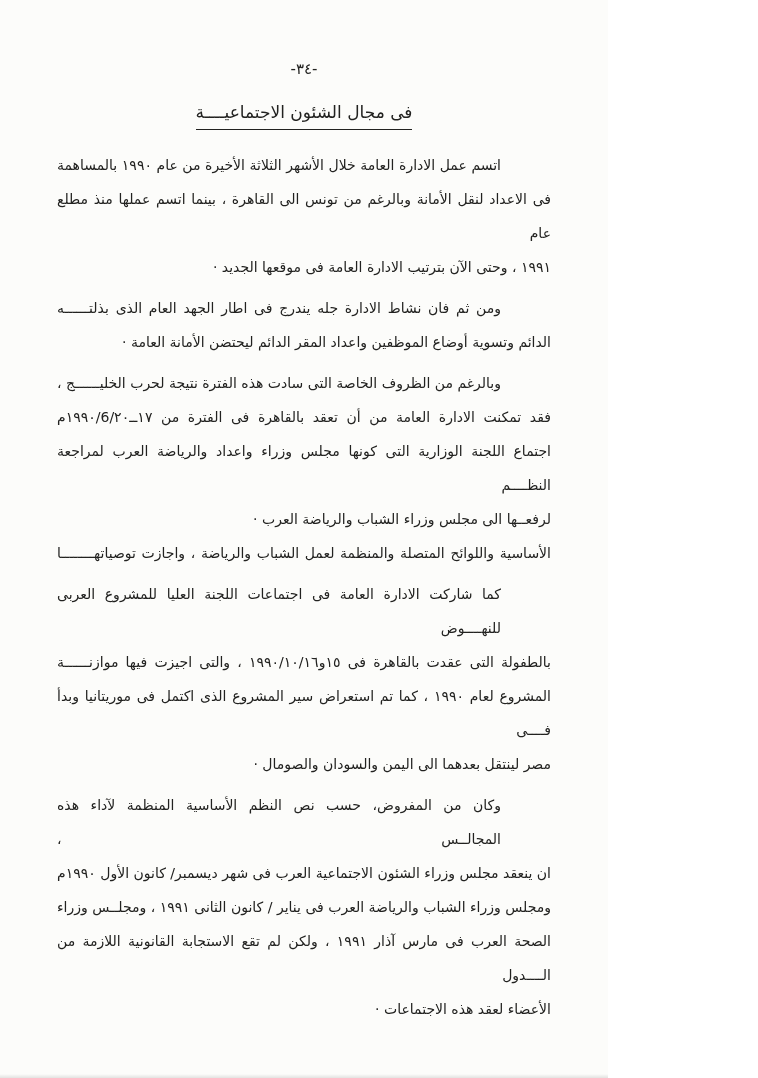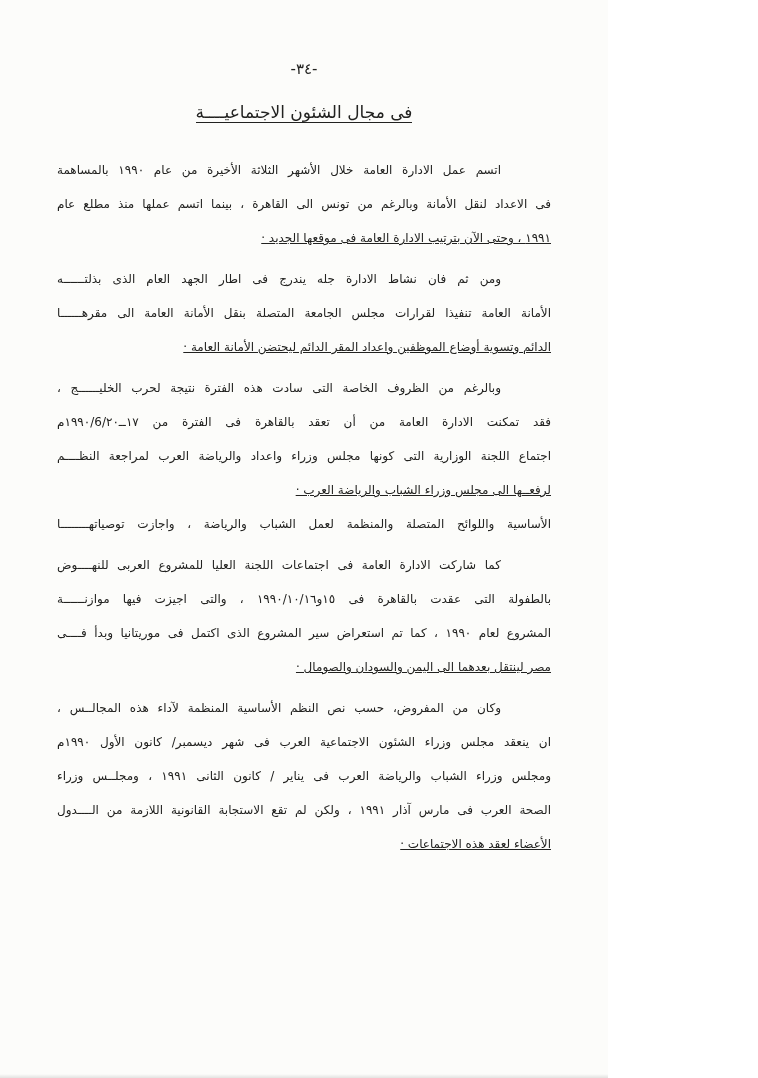--- a/index.html
+++ b/index.html
@@ -30,37 +30,37 @@
     direction: ltr;
   }
   .title-wrap {
     margin-top: 24px;
     text-align: center;
     direction: rtl;
   }
   .section-title {
     display: inline-block;
     font-size: 17px;
-    padding-bottom: 0;
+    padding-bottom: 7px;
     border-bottom: 1.2px solid var(--ink);
   }
   .content {
     direction: rtl;
-    margin: 30px 57px 0 57px;
-    font-size: 12px;
+    margin: 18px 57px 0 57px;
+    font-size: 14px;
     line-height: 34px;
   }
   .para { margin: 0 0 7px 0; }
   .para .line {
     text-align: justify;
     text-align-last: justify;
     white-space: normal;
   }
   .para .line.first { padding-right: 50px; }
-  .para .line.last { text-align-last: right; text-decoration: underline; }
+  .para .line.last { text-align-last: right; }
   .scan-edge {
     position: absolute;
     left: 0; right: 0; bottom: 0;
     height: 4px;
     background: linear-gradient(to bottom, rgba(0,0,0,0), rgba(0,0,0,0.10));
   }
 </style>
 </head>
 <body>
 
@@ -72,21 +72,20 @@
   </div>
 
   <div class="content">
       <div class="para">
         <div class="line first">اتسم عمل الادارة العامة خلال الأشهر الثلاثة الأخيرة من عام ١٩٩٠ بالمساهمة</div>
         <div class="line">فى الاعداد لنقل الأمانة وبالرغم من تونس الى القاهرة ، بينما اتسم عملها منذ مطلع عام</div>
         <div class="line last">١٩٩١ ، وحتى الآن بترتيب الادارة العامة فى موقعها الجديد ·</div>
       </div>
       <div class="para">
         <div class="line first">ومن ثم فان نشاط الادارة جله يندرج فى اطار الجهد العام الذى بذلتــــــه</div>
-        <div class="line">الأمانة العامة تنفيذا لقرارات مجلس الجامعة المتصلة بنقل الأمانة العامة الى مقرهــــــا</div>
         <div class="line last">الدائم وتسوية أوضاع الموظفين واعداد المقر الدائم ليحتضن الأمانة العامة ·</div>
       </div>
       <div class="para">
         <div class="line first">وبالرغم من الظروف الخاصة التى سادت هذه الفترة نتيجة لحرب الخليــــــج ،</div>
         <div class="line">فقد تمكنت الادارة العامة من أن تعقد بالقاهرة فى الفترة من ١٧ــ٢٠‏/‏6‏/‏١٩٩٠م</div>
         <div class="line">اجتماع اللجنة الوزارية التى كونها مجلس وزراء واعداد والرياضة العرب لمراجعة النظــــم</div>
         <div class="line last">لرفعــها الى مجلس وزراء الشباب والرياضة العرب ·</div>
         <div class="line">الأساسية واللوائح المتصلة والمنظمة لعمل الشباب والرياضة ، واجازت توصياتهــــــــا</div>
       </div>
       <div class="para">

